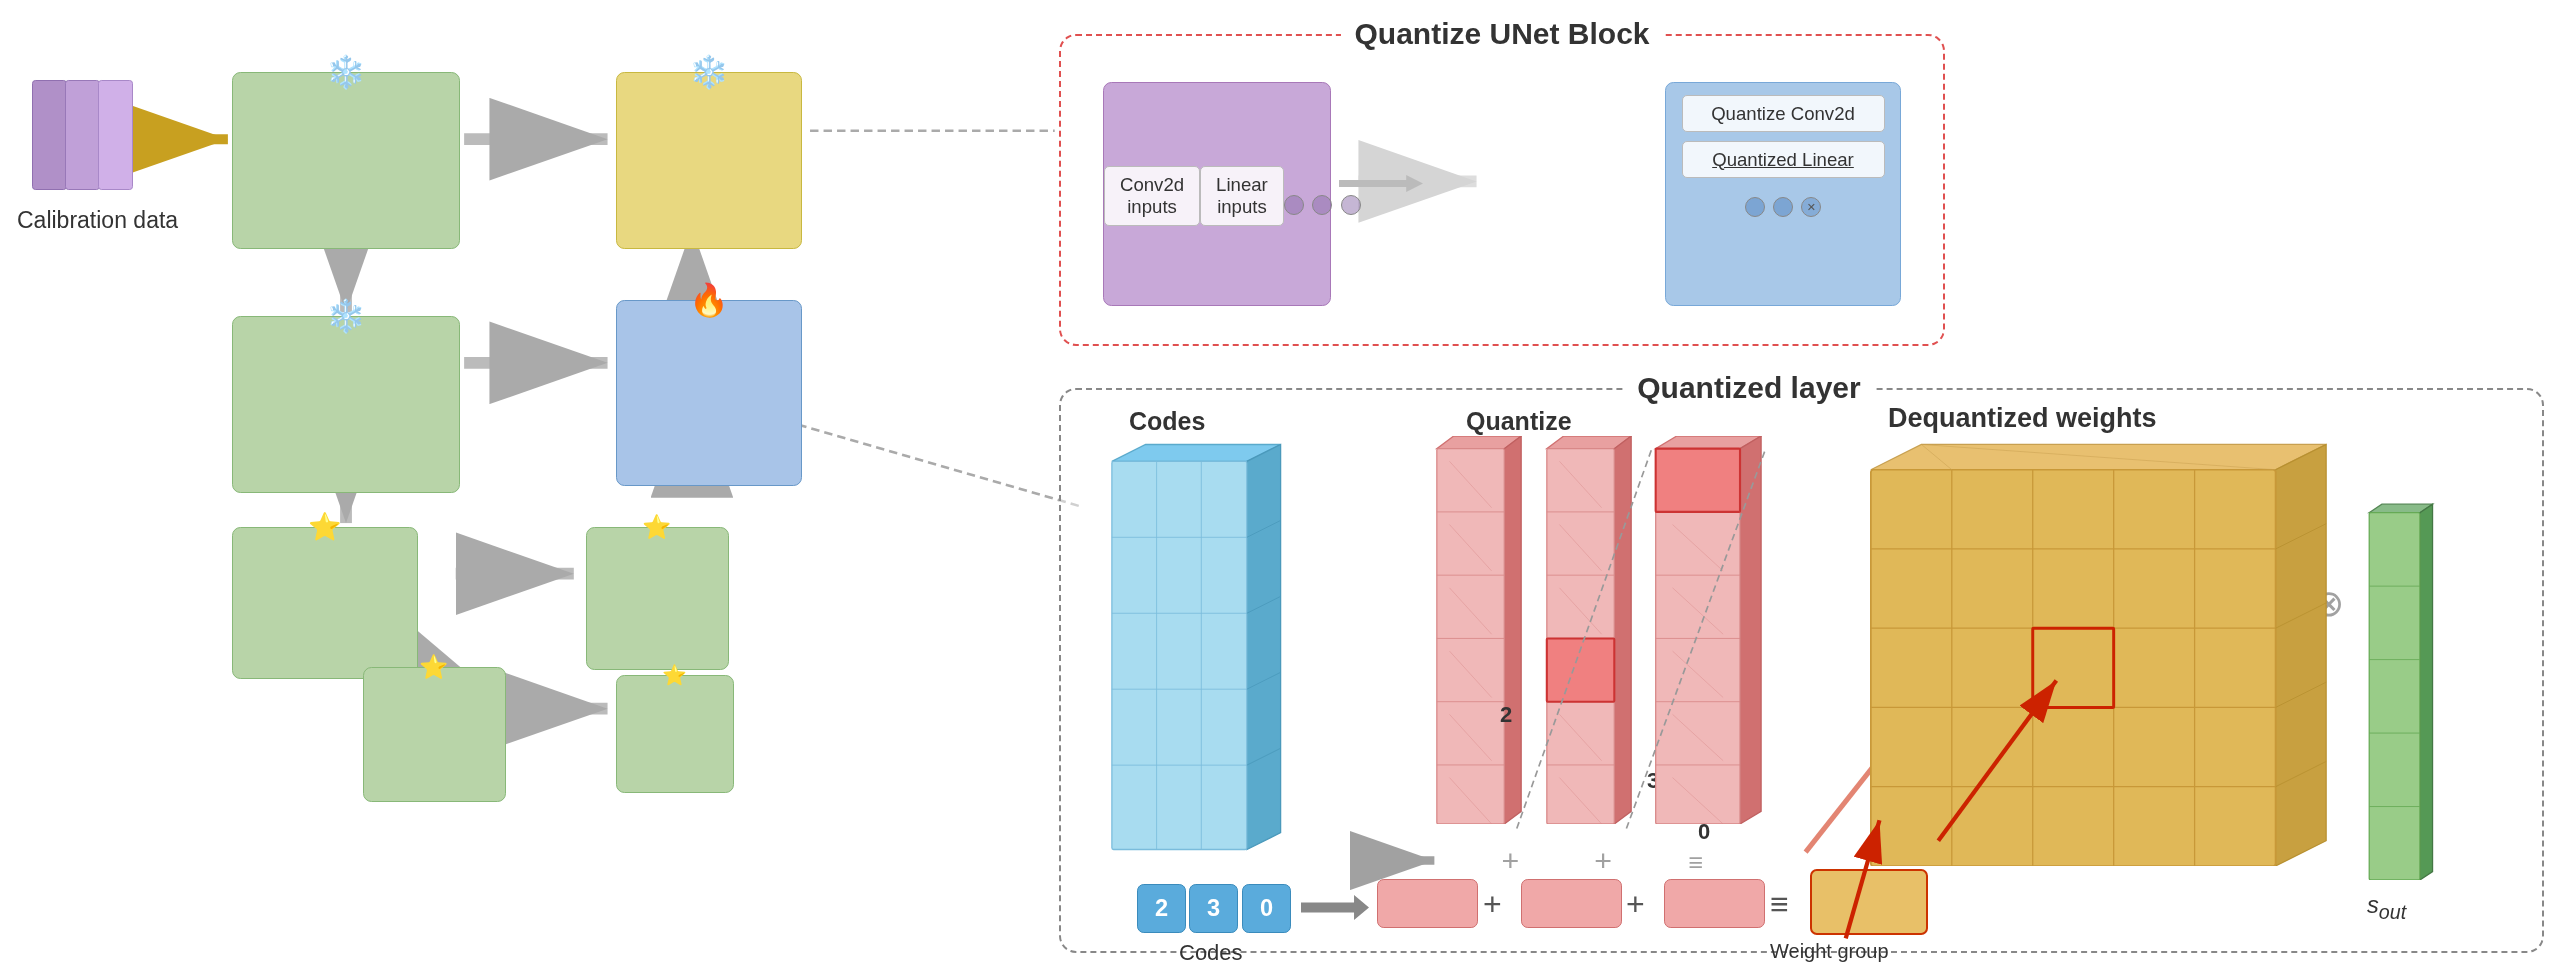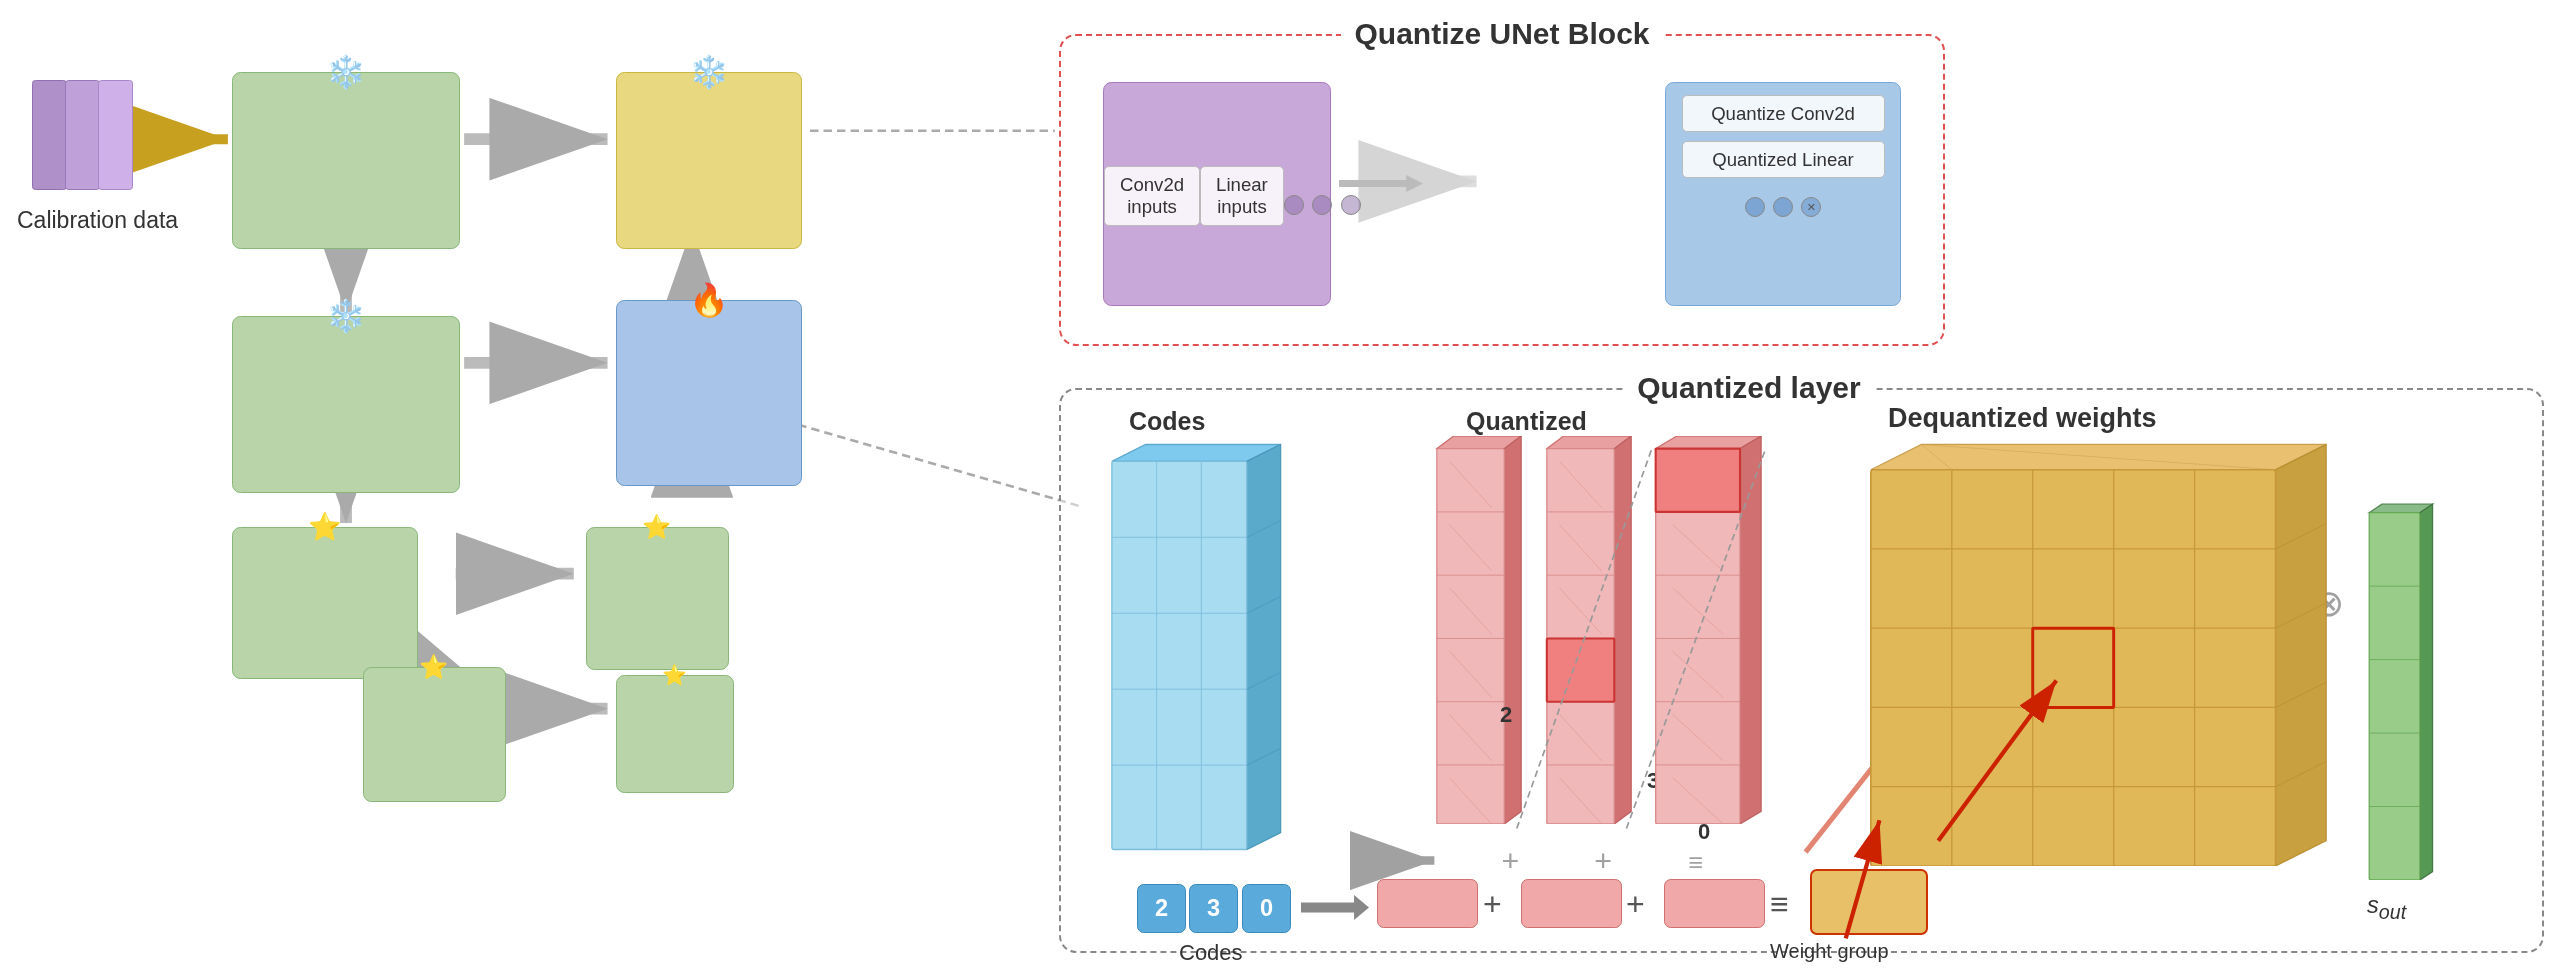--- a/index.html
+++ b/index.html
@@ -200,38 +200,38 @@
         <div style="width:20px;height:20px;border-radius:50%;background:rgba(140,110,170,0.5);border:1.3px solid #888;"></div>
         <div style="width:20px;height:20px;border-radius:50%;background:rgba(140,110,170,0.5);border:1.3px solid #888;"></div>
         <div style="width:20px;height:20px;border-radius:50%;background:rgba(140,110,170,0.5);border:1.3px solid #888;"></div>
       </div>
     </div>
 
     <div style="position:absolute;left:278px;top:139px;width:84px;height:17px;background:#bbb;clip-path:polygon(0 30%,80% 30%,80% 0%,100% 50%,80% 100%,80% 70%,0 70%);"></div>
 
     <div style="position:absolute;right:42px;top:46px;width:236px;height:224px;background:#a8c8e8;border:1.7px solid #78a8d8;border-radius:8.4px;display:flex;flex-direction:column;align-items:center;padding-top:11.8px;">
       <div style="background:rgba(255,255,255,0.85);border:1.3px solid #bbb;border-radius:5px;padding:6.8px 15px;margin-bottom:8.4px;font-size:18.6px;color:#333;text-align:center;width:203px;">Quantize Conv2d</div>
-      <div style="background:rgba(255,255,255,0.85);border:1.3px solid #bbb;border-radius:5px;padding:6.8px 15px;margin-bottom:8.4px;font-size:18.6px;color:#333;text-align:center;width:203px;">Quantized Linear</div>
+      <div style="background:rgba(255,255,255,0.85);border:1.3px solid #bbb;border-radius:5px;padding:6.8px 15px;margin-bottom:8.4px;font-size:18.6px;color:#333;text-align:center;width:203px;text-decoration:underline;">Quantized Linear</div>
       <div style="display:flex;gap:8.4px;margin-top:10px;">
         <div style="width:20px;height:20px;border-radius:50%;background:rgba(80,130,190,0.5);border:1.3px solid #888;"></div>
         <div style="width:20px;height:20px;border-radius:50%;background:rgba(80,130,190,0.5);border:1.3px solid #888;"></div>
         <div style="width:20px;height:20px;border-radius:50%;background:rgba(80,130,190,0.4);border:1.3px solid #888;position:relative;">
           <span style="position:absolute;top:50%;left:50%;transform:translate(-50%,-50%);font-size:11px;color:#555;">✕</span>
         </div>
       </div>
     </div>
   </div>
 
   <div style="position:absolute;left:1059px;top:388px;width:1485px;height:565px;border:2.1px dashed #888;border-radius:17px;background:rgba(255,255,255,0.45);">
 
     <span style="position:absolute;top:-18.6px;left:38%;font-size:30px;font-weight:bold;color:#333;background:#fff;padding:0 13.5px;white-space:nowrap;">Quantized layer</span>
 
     <span style="position:absolute;top:17px;left:68px;font-size:25px;font-weight:bold;color:#333;">Codes</span>
 
-    <span style="position:absolute;top:17px;left:405px;font-size:25px;font-weight:bold;color:#333;">Quantized</span>
+    <span style="position:absolute;top:17px;left:405px;font-size:25px;font-weight:bold;color:#333;">Quantize</span>
 
     <svg style="position:absolute;left:34px;top:46px;width:270px;height:422px;" viewBox="0 0 320 500" width="270" height="422">
 
       <g>
 
         <polygon points="20,30 180,30 220,10 60,10" fill="#7ecaee" stroke="#5aaacc" stroke-width="1.5"></polygon>
 
         <polygon points="180,30 220,10 220,470 180,490" fill="#5aaacc" stroke="#4a99bb" stroke-width="1.5"></polygon>
 
         <rect x="20" y="30" width="160" height="460" fill="#a8dcf0" stroke="#7abcdc" stroke-width="1.5" rx="2"></rect>

